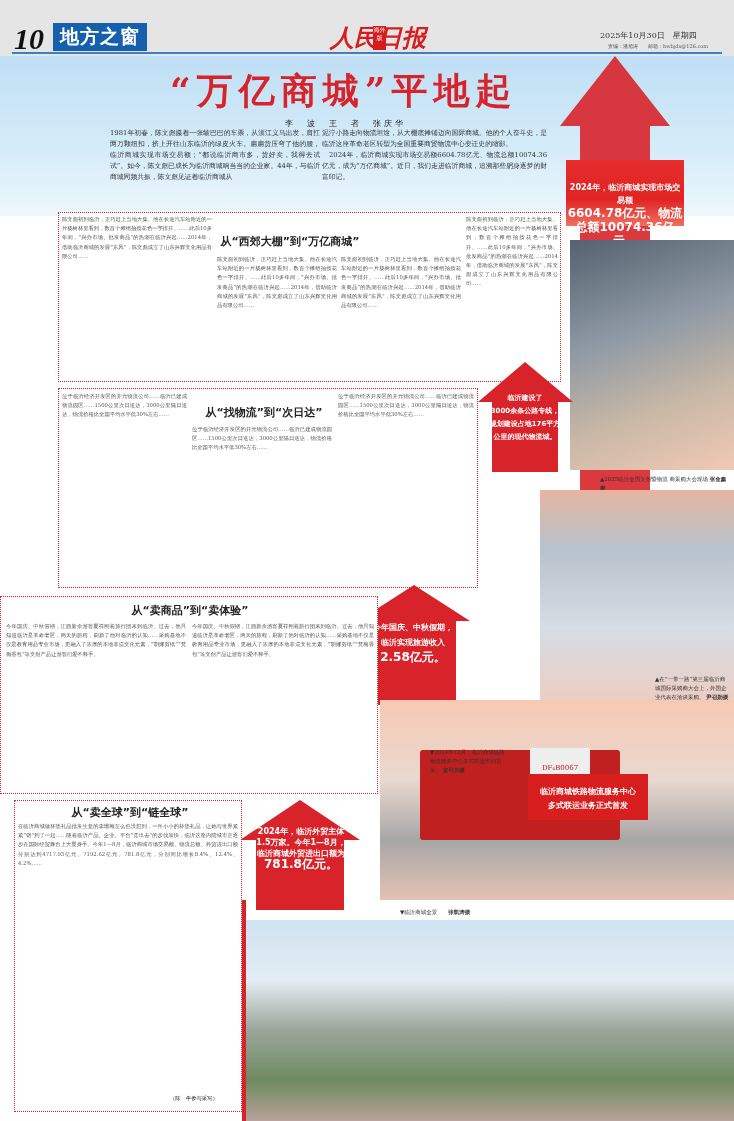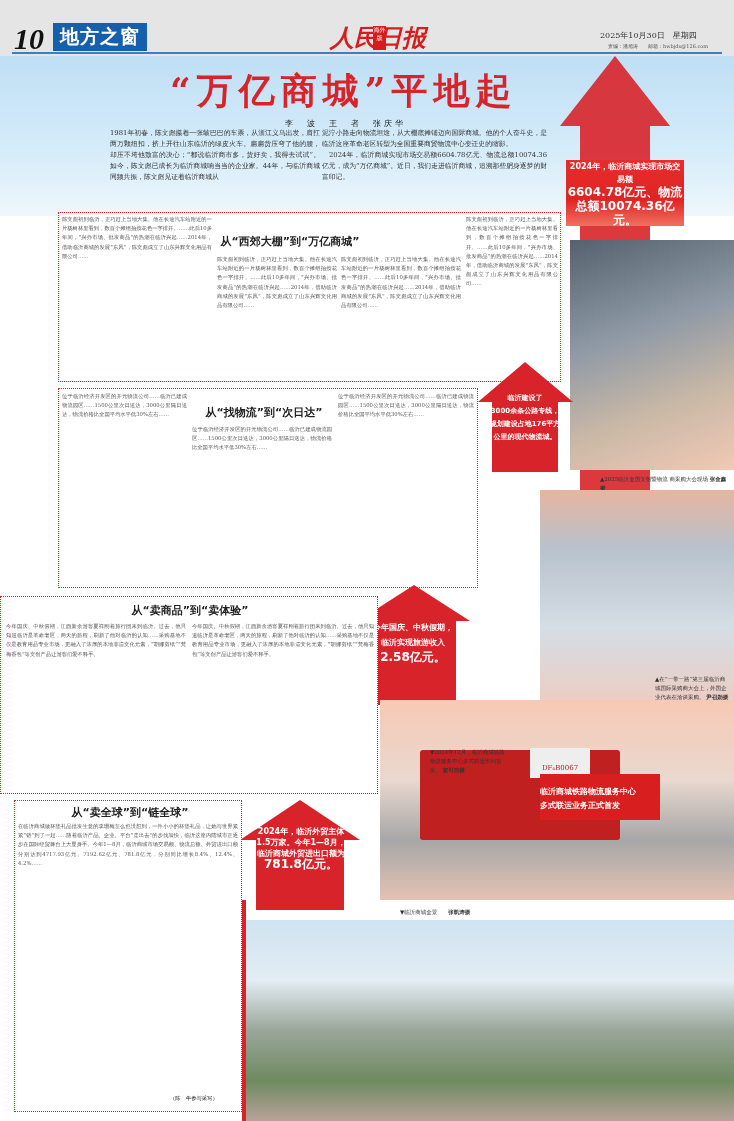--- a/index.html
+++ b/index.html
@@ -39,28 +39,28 @@
   <div class="logo">人民日报</div>
   <div class="logo-badge">海外版</div>
   <div class="date">2025年10月30日　星期四</div>
   <div class="editor">责编：潘旭涛　　邮箱：hwbjdx@126.com</div>
   <div class="rule"></div>
 </div>
 
 <div class="sky"></div>
 <div class="title">“万亿商城”平地起</div>
 <div class="byline">李　波　王　者　张庆华</div>
-<div class="lead" style="left:110px;top:128px;width:210px;height:66px;overflow:hidden">1981年初春，陈文彪攥着一张皱巴巴的车票，从浙江义乌出发，肩扛两万颗纽扣，挤上开往山东临沂的绿皮火车。扁扁货压弯了他的腰，却压不垮他致富的决心；“都说临沂商市多，货好卖，我得去试试”。如今，陈文彪已成长为临沂商城响当当的企业家。44年，与临沂商城同频共振，陈文彪见证着临沂商城从</div>
+<div class="lead" style="left:110px;top:128px;width:210px;height:66px;overflow:hidden">1981年初春，陈文彪攥着一张皱巴巴的车票，从浙江义乌出发，肩扛两万颗纽扣，挤上开往山东临沂的绿皮火车。扁扁货压弯了他的腰，临沂商城实现市场交易额；“都说临沂商市多，货好卖，我得去试试”。如今，陈文彪已成长为临沂商城响当当的企业家。44年，与临沂商城同频共振，陈文彪见证着临沂商城从</div>
 <div class="lead" style="left:322px;top:128px;width:225px;height:66px;overflow:hidden;white-space:pre-line">泥泞小路走向物流坦途，从大棚底摊铺迈向国际商城。他的个人奋斗史，是临沂这座革命老区转型为全国重要商贸物流中心变迁史的缩影。
 　2024年，临沂商城实现市场交易额6604.78亿元、物流总额10074.36亿元，成为“万亿商城”。近日，我们走进临沂商城，追溯那些躬身逐梦的财富印记。</div>
 
 <svg class="abs" style="left:560px;top:56px" width="174" height="530">
   <polygon points="55,0 110,70 90,70 90,530 20,530 20,70 0,70" fill="#d8232a" opacity="0.9"></polygon>
 </svg>
-<div class="arrow-box" style="left:566px;top:160px;width:118px;height:66px;font-size:8px;line-height:13px;padding-top:0">
+<div class="arrow-box" style="left:566px;top:160px;width:118px;height:66px;font-size:8px;line-height:13px;padding-top:21px">
   <span>2024年，临沂商城实现市场交易额</span><br>
   <span class="big">6604.78亿元、物流总额10074.36亿元。</span>
 </div>
 
 <div class="panel" style="left:58px;top:212px;width:503px;height:170px"></div>
 <div class="sub" style="left:160px;top:234px;width:260px">从“西郊大棚”到“万亿商城”</div>
 <div class="txt" style="left:62px;top:215px;width:150px;height:165px">陈文彪初到临沂，正巧赶上当地大集。他在长途汽车站附近的一片杨树林里看到，数百个摊组拍按花色一字排开。……此后10多年间，“兴办市场、批发商品”的热潮在临沂兴起……2014年，借助临沂商城的发展“东风”，陈文彪成立了山东兴辉文化用品有限公司……</div>
 <div class="txt" style="left:217px;top:255px;width:120px;height:125px">陈文彪初到临沂，正巧赶上当地大集。他在长途汽车站附近的一片杨树林里看到，数百个摊组拍按花色一字排开。……此后10多年间，“兴办市场、批发商品”的热潮在临沂兴起……2014年，借助临沂商城的发展“东风”，陈文彪成立了山东兴辉文化用品有限公司……</div>
 <div class="txt" style="left:341px;top:255px;width:120px;height:125px">陈文彪初到临沂，正巧赶上当地大集。他在长途汽车站附近的一片杨树林里看到，数百个摊组拍按花色一字排开。……此后10多年间，“兴办市场、批发商品”的热潮在临沂兴起……2014年，借助临沂商城的发展“东风”，陈文彪成立了山东兴辉文化用品有限公司……</div>
 <div class="txt" style="left:466px;top:215px;width:92px;height:165px">陈文彪初到临沂，正巧赶上当地大集。他在长途汽车站附近的一片杨树林里看到，数百个摊组拍按花色一字排开。……此后10多年间，“兴办市场、批发商品”的热潮在临沂兴起……2014年，借助临沂商城的发展“东风”，陈文彪成立了山东兴辉文化用品有限公司……</div>
@@ -92,21 +92,21 @@
 </div>
 
 <div class="panel" style="left:0;top:596px;width:378px;height:198px"></div>
 <div class="sub" style="left:70px;top:603px;width:240px">从“卖商品”到“卖体验”</div>
 <div class="txt" style="left:6px;top:622px;width:180px;height:168px">今年国庆、中秋假期，江西新余游客夏祥刚着旅行团来到临沂。过去，他只知道临沂是革命老区，两天的旅程，刷新了他对临沂的认知……采购基地不仅是教育用品专业市场，更融入了浓厚的本地非遗文化元素，“胡娜剪纸”“梵梅香包”等文创产品让游客们爱不释手。</div>
 <div class="txt" style="left:192px;top:622px;width:182px;height:168px">今年国庆、中秋假期，江西新余游客夏祥刚着旅行团来到临沂。过去，他只知道临沂是革命老区，两天的旅程，刷新了他对临沂的认知……采购基地不仅是教育用品专业市场，更融入了浓厚的本地非遗文化元素，“胡娜剪纸”“梵梅香包”等文创产品让游客们爱不释手。</div>
 
 <div class="photo" style="left:380px;top:700px;width:354px;height:200px;background:linear-gradient(180deg,#f7c9b4 0%,#e9d8cf 40%,#a7a7a7 70%,#e4c2b3 100%)">
   <div class="abs" style="left:40px;top:50px;width:200px;height:90px;background:#c12020;border-radius:3px"></div>
   <div class="abs" style="left:150px;top:48px;width:60px;height:30px;background:#eee;font-size:7px;color:#c12020;text-align:center;padding-top:16px">DF₄B0067</div>
-  <div class="abs" style="left:160px;top:74px;width:120px;height:46px;background:#d81e1e;color:#fff;font:bold 8px 'DejaVu Serif',serif;padding-top:10px;line-height:14px">
+  <div class="abs" style="left:148px;top:74px;width:120px;height:46px;background:#d81e1e;color:#fff;font:bold 8px 'DejaVu Serif',serif;text-align:center;padding-top:10px;line-height:14px">
     <div>临沂商城铁路物流服务中心</div>
       <div>多式联运业务正式首发</div>
   </div>
 </div>
 <div class="caption" style="left:430px;top:748px;width:80px;color:#333"><span>▼2024年12月，临沂商城铁路物流服务中心多式联运班列首发。</span> <b>贺可功摄</b></div>
 <div class="caption" style="left:400px;top:908px"><span>▼临沂商城全景</span>　　<b>张凯涛摄</b></div>
 <div class="caption" style="left:650px;top:928px">潘旭涛制图</div>
 
 <svg class="abs" style="left:240px;top:800px" width="120" height="110">
   <polygon points="60,0 120,40 104,40 104,110 16,110 16,40 0,40" fill="#d8232a"></polygon>

